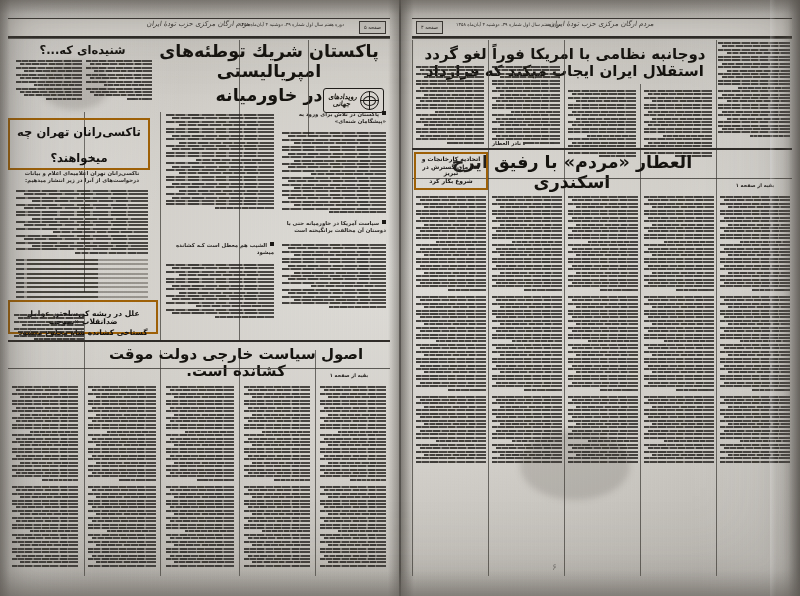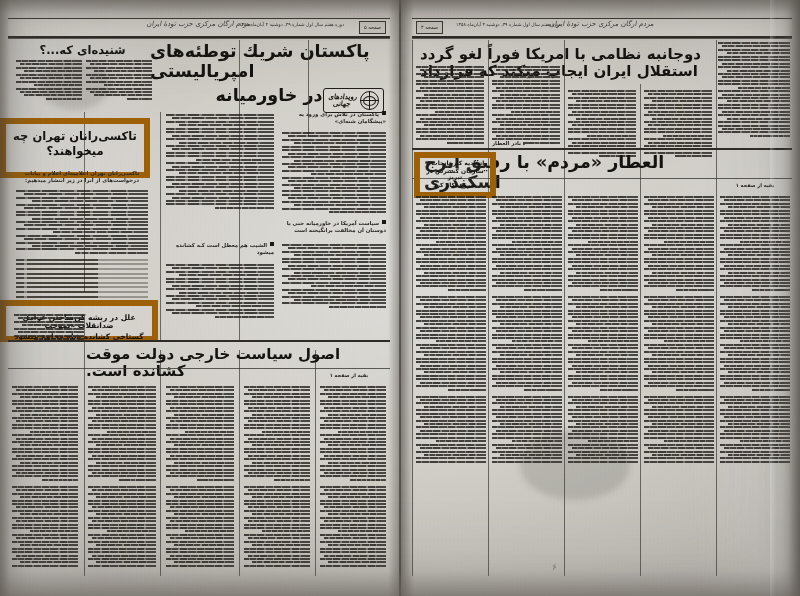--- a/index.html
+++ b/index.html
@@ -45,21 +45,21 @@
   .mast{position:absolute;left:0;right:0;top:4px;height:17px;
     border-top:1px solid #3a3733;border-bottom:2px solid #2e2b27;
     background:#d9d6d0;}
   .mast .folio{position:absolute;right:4px;top:2px;font-size:5px;color:#262320;
     border:1px solid #3a3733;padding:0 4px;line-height:11px;background:#cfccc6;}
   .mast .issue{position:absolute;right:46px;top:3px;font-size:4.6px;color:#2b2825;letter-spacing:.2px;}
   .mast .logo{position:absolute;left:50%;transform:translateX(-50%) skewX(-9deg);top:1px;
     font-size:7px;color:#1e1b18;font-family:"DejaVu Serif",serif;opacity:.88;white-space:nowrap;}
 
   
-  .hl{color:#15130f;font-weight:bold;text-align:left;line-height:1.12;
+  .hl{color:#15130f;font-weight:bold;text-align:center;line-height:1.12;
       font-family:"DejaVu Sans",sans-serif;letter-spacing:-.3px;}
   .hl-xl{font-size:17.5px;}
   .hl-lg{font-size:15px;}
   .hl-md{font-size:11.5px;}
   .hl-xs{font-size:7.5px;}
   .kicker{font-size:5.4px;color:#2a2724;font-weight:bold;text-align:right;line-height:1.25;}
 
   
   .col{position:absolute;}
   .tx{height:2.0px;margin-bottom:1.45px;
@@ -71,21 +71,21 @@
       opacity:.82;}
   .tx.s1{width:100%} .tx.s2{width:94%} .tx.s3{width:88%} .tx.s4{width:72%} .tx.s5{width:55%} .tx.s6{width:38%}
   .gap{height:3.5px;}
 
   
   .vr{position:absolute;width:1px;background:#46433e;opacity:.75;}
   .hr{position:absolute;height:1px;background:#3c3934;opacity:.8;}
   .hr2{position:absolute;height:2px;background:#2f2c28;}
 
   
-  .box{position:absolute;border:6px solid #a16207;background:rgba(255,255,255,.06);}
+  .box{position:absolute;border:2px solid #a16207;background:rgba(255,255,255,.06);}
   .boxhead{font-weight:bold;color:#141210;text-align:center;}
 
   
   .emblem{position:absolute;border:1.6px solid #201e1b;border-radius:3px;background:#ddd9d3;
     display:flex;align-items:center;gap:3px;padding:2px 4px;}
   .globe{width:17px;height:17px;border:1.4px solid #1d1b18;border-radius:50%;position:relative;flex:0 0 auto;}
   .globe::before{content:"";position:absolute;left:50%;top:-1.4px;bottom:-1.4px;width:1.2px;margin-left:-.6px;background:#1d1b18;}
   .globe::after{content:"";position:absolute;top:50%;left:-1.4px;right:-1.4px;height:1.2px;margin-top:-.6px;background:#1d1b18;}
   .globe i{position:absolute;left:2px;right:2px;top:4px;height:8px;border:1.1px solid #1d1b18;border-radius:50%;}
   .emblem .etxt{font-size:7px;font-weight:bold;color:#17150f;line-height:1.05;text-align:center;
@@ -281,21 +281,21 @@
           <div class="tx s2"></div>
           <div class="tx s1"></div>
         <div class="tx s4"></div>
           <div class="tx s1"></div>
           <div class="tx s2"></div>
           <div class="tx s5"></div>
       </div>
 
       <div class="box" style="right:240px;top:104px;width:138px;height:48px;">
         <div class="hl hl-md boxhead" style="margin-top:6px;">تاکسی‌رانان تهران چه</div>
-        <div class="hl hl-md boxhead" style="margin-top:2px;">میخواهند؟</div>
+        <div class="hl hl-md boxhead" style="margin-top:13px;">میخواهند؟</div>
       </div>
       <div class="kicker" style="position:absolute;right:242px;top:156px;width:132px;text-align:center;">تاکسی‌رانان تهران اعلامیه‌ای اعلام و بیانات درخواست‌های از آنرا در زیر انتشار میدهیم:</div>
 
       <div class="col" style="right:242px;top:176px;width:132px;">
         <div class="tx s1"></div>
           <div class="tx s2"></div>
           <div class="tx s1"></div>
           <div class="tx s3"></div>
         <div class="tx s1"></div>
           <div class="tx s2"></div>

